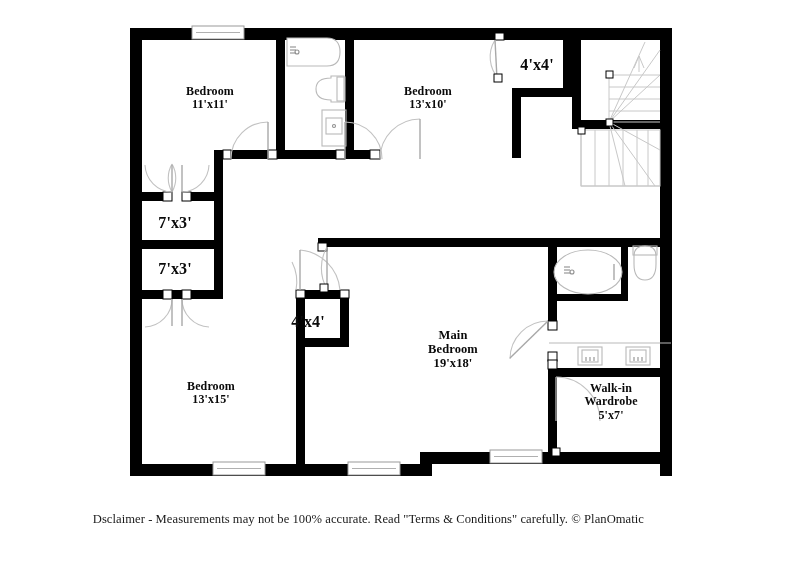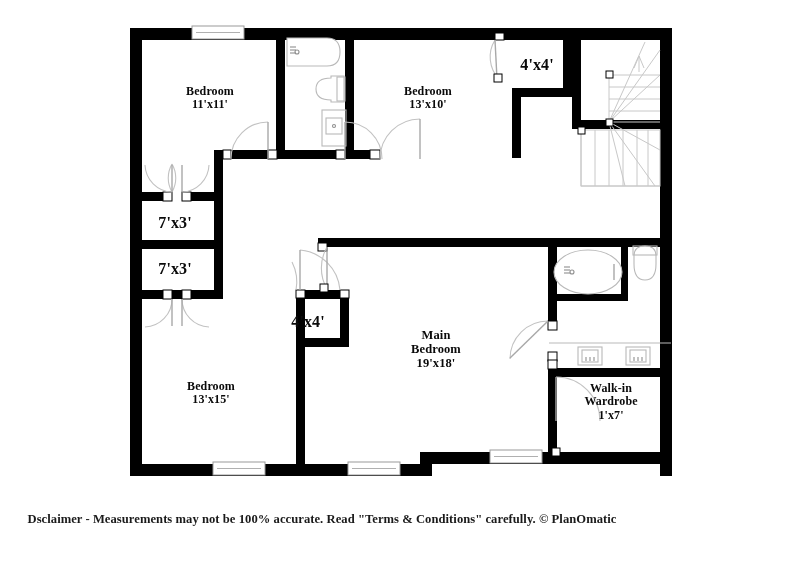--- a/index.html
+++ b/index.html
@@ -40,26 +40,25 @@
     pointer-events: none;
   }
   .room-label.sz-main { font-size: 12.5px; }
   .room-label.sz-room { font-size: 12px; }
   .room-label.sz-small { font-size: 16px; }
   .disclaimer {
     position: absolute;
     left: 0;
     top: 512px;
     width: 644px;
-    text-align: center;
+    text-align: right;
     font-family: "Liberation Serif", "DejaVu Serif", serif;
     font-size: 12.6px;
     color: #1a1a1a;
     letter-spacing: 0.05px;
-    font-weight: bold;
   }
   .wall { fill: #000000; }
   .fixture {
     fill: none;
     stroke: #b9b9b9;
     stroke-width: 1.1;
   }
   .fixture-fill {
     fill: #ffffff;
     stroke: #b9b9b9;
@@ -376,23 +375,23 @@
 
   <div class="room-label sz-small" style="left:145px; top:214px; width:60px;">7'x3'</div>
 
   <div class="room-label sz-small" style="left:145px; top:260px; width:60px;">7'x3'</div>
 
   <div class="room-label sz-small" style="left:278px; top:313px; width:60px;">4'x4'</div>
 
   <div class="room-label sz-room" style="left:131px; top:380px; width:160px;">Bedroom
 13'x15'</div>
 
-  <div class="room-label sz-main" style="left:366px; top:328px; width:140px;">Main
+  <div class="room-label sz-main" style="left:383px; top:328px; width:140px;">Main
 Bedroom
 19'x18'</div>
 
   <div class="room-label sz-room" style="left:551px; top:382px; width:120px;">Walk-in
 Wardrobe
-1'x7'</div>
+5'x7'</div>
 
   <div class="disclaimer">Dsclaimer - Measurements may not be 100% accurate. Read "Terms &amp; Conditions" carefully. © PlanOmatic</div>
 
 </div>
 
 </body></html>

